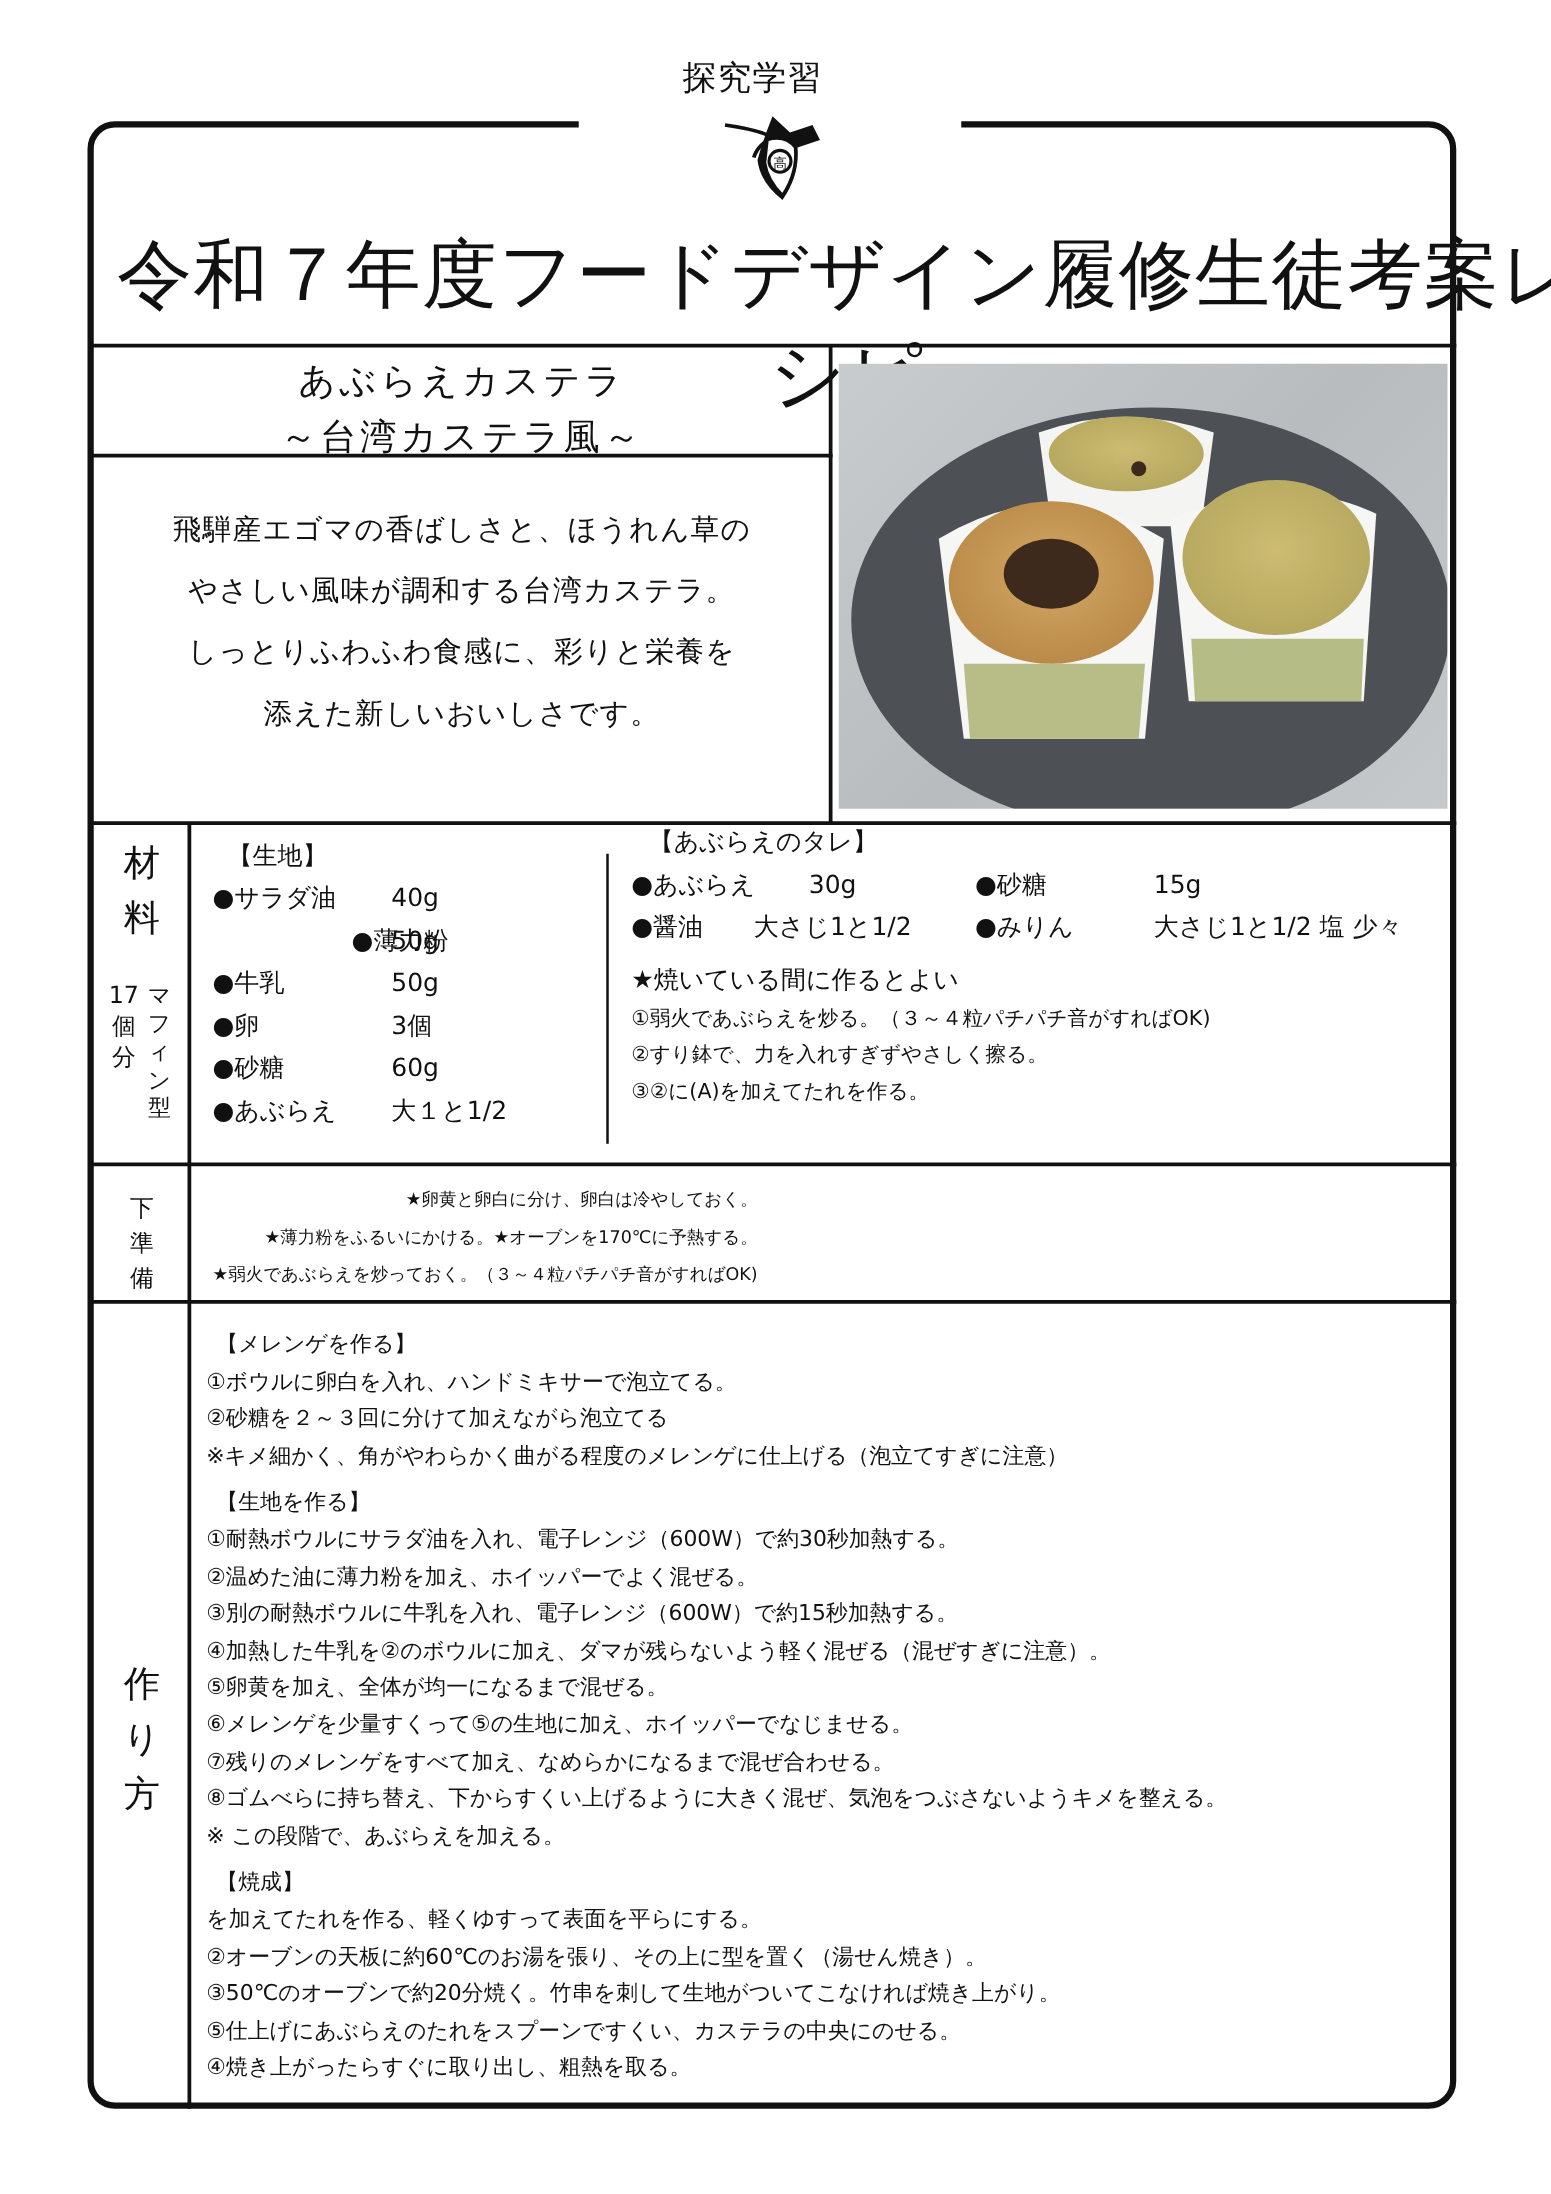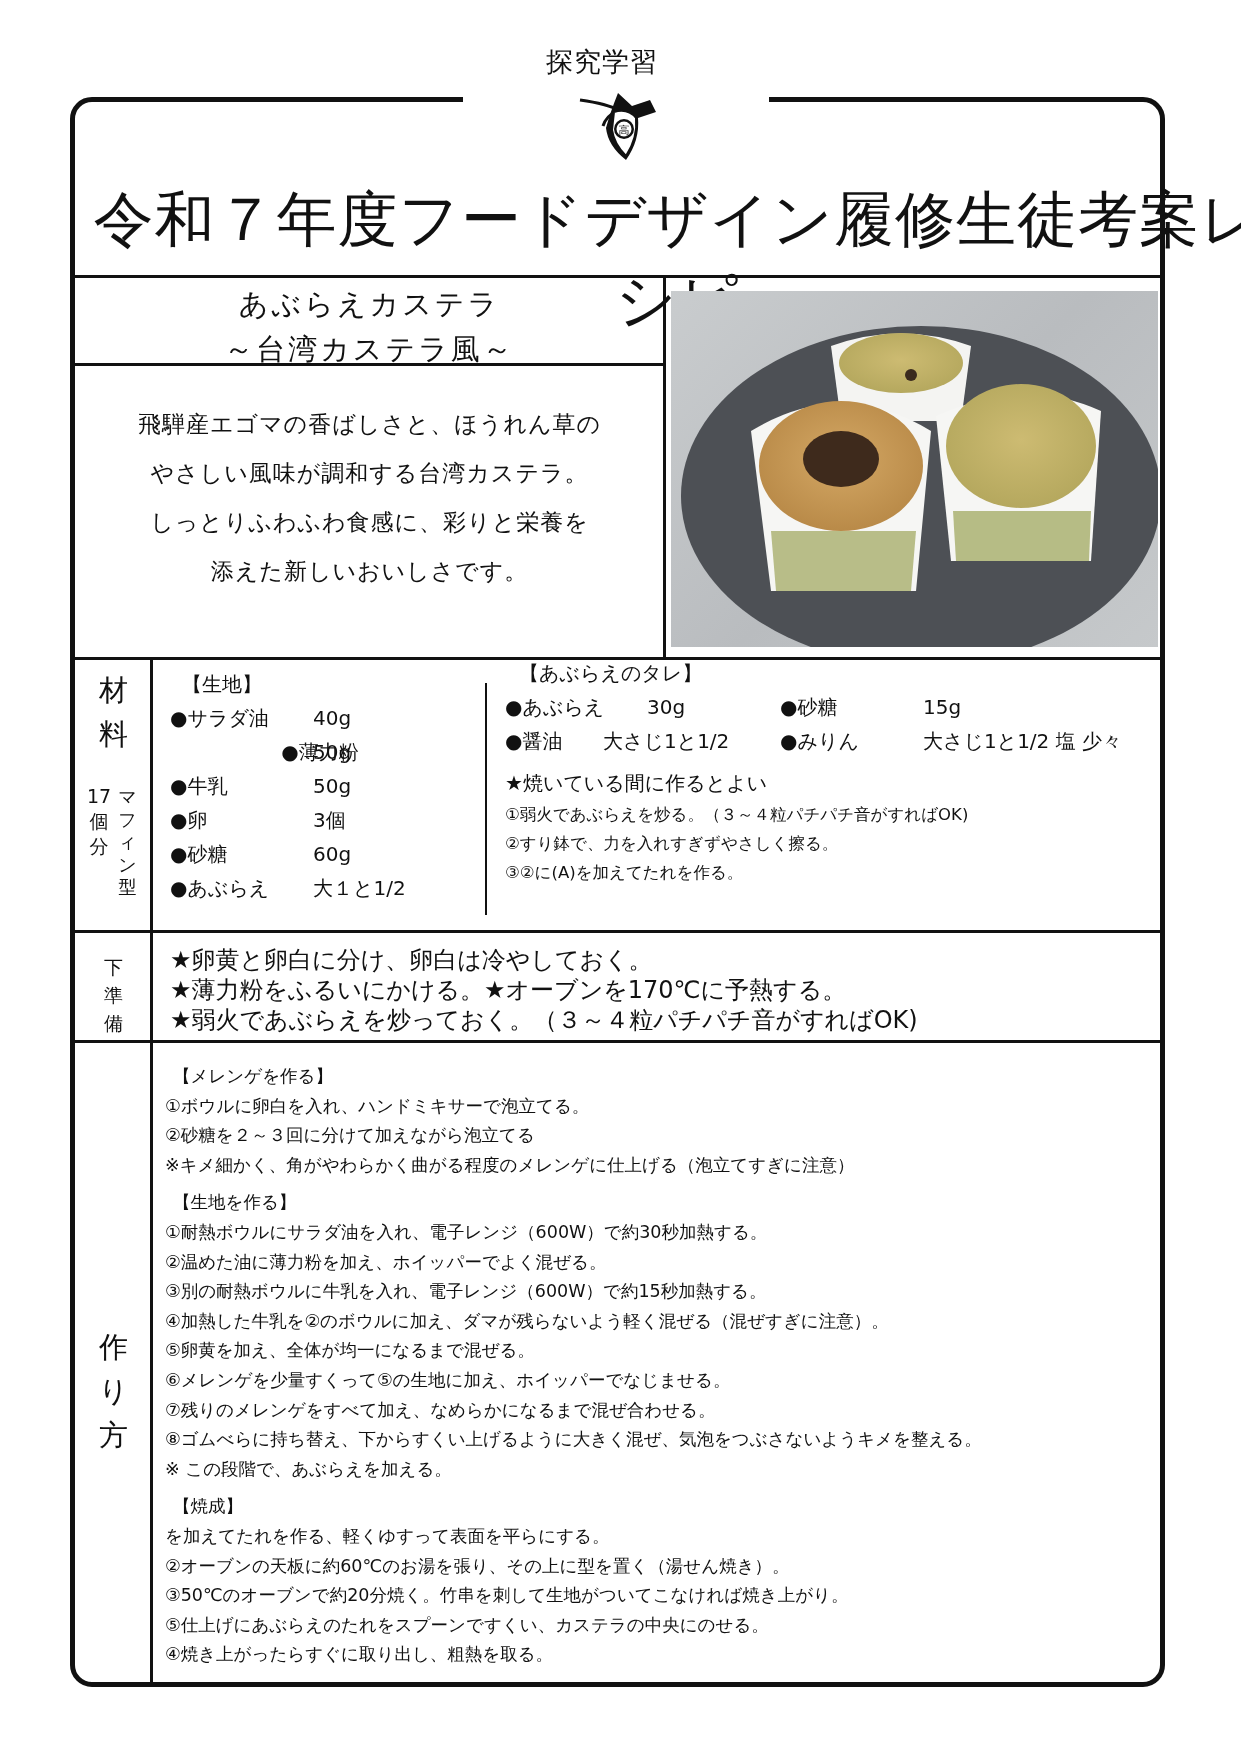--- a/index.html
+++ b/index.html
@@ -20,21 +20,21 @@
   .desc-box { position:absolute; left:75px; top:400px; width:589px; text-align:center;
               font-size:23px; line-height:49px; letter-spacing:1px; }
   .photo { position:absolute; left:671px; top:291px; width:487px; height:356px; overflow:hidden;
            background:linear-gradient(135deg,#c9ccce 0%,#b9bcbf 50%,#c6c9cb 100%); }
   .label-col { position:absolute; left:75px; width:77px; text-align:center; }
   .label-big { font-size:29px; line-height:44px; }
   .ing { position:absolute; font-size:20px; line-height:34px; }
   .ing .row { white-space:nowrap; }
   .ing .amt { position:absolute; }
   .small-text { font-size:16.5px; line-height:29px; }
-  .prep { position:absolute; left:170px; top:945px; font-size:24px; line-height:30px; }
+  .prep { position:absolute; left:170px; top:945px; font-size:14px; line-height:30px;text-align:right; }
   .method { position:absolute; left:165px; top:1062px; font-size:17.5px; line-height:29.6px; white-space:nowrap; }
   .method .section { padding-left:8px; }
   .method .gap-line { height:8px; }
 </style>
 </head>
 <body>
 
 <div class="frame"></div>
 <div class="gap"></div>
 

